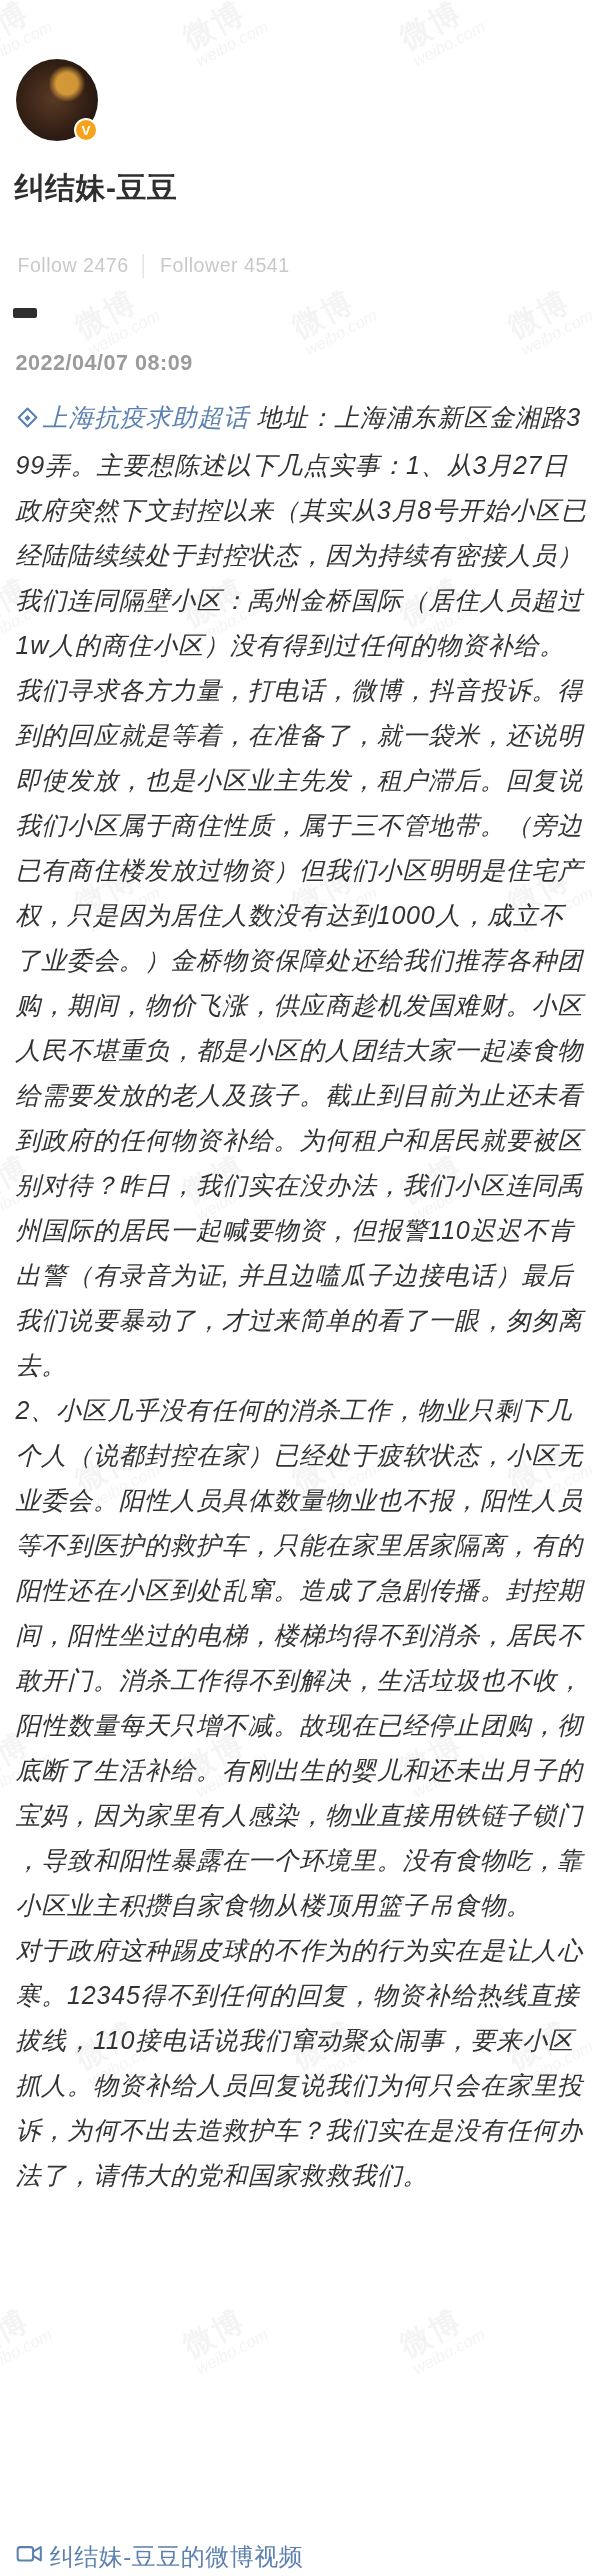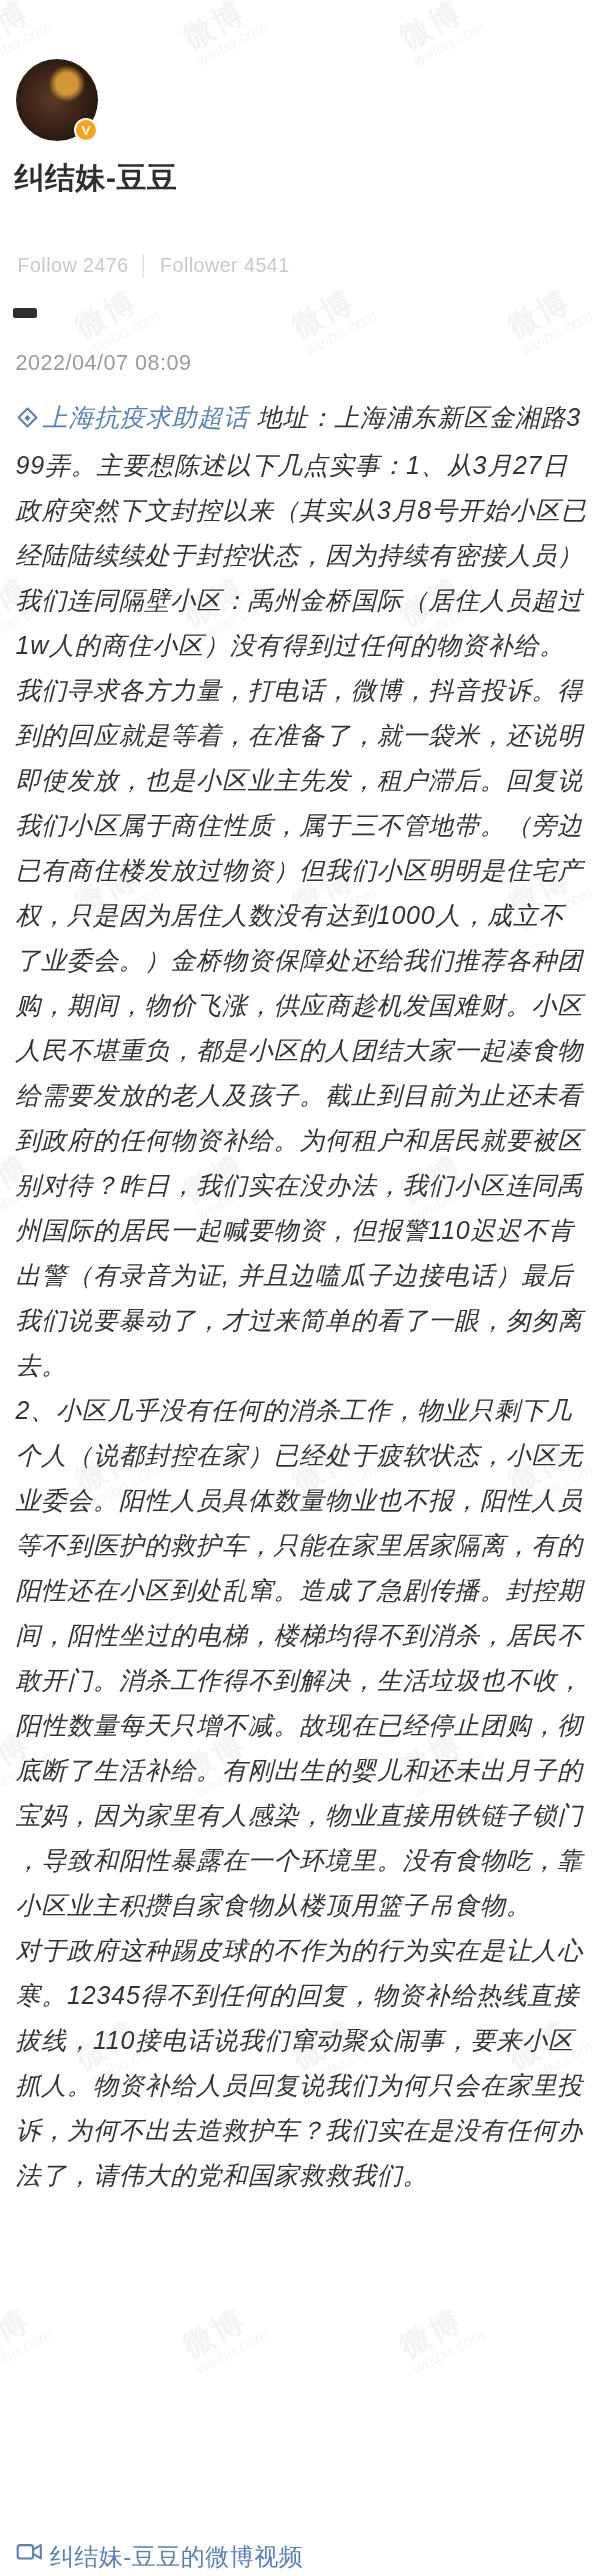--- a/index.html
+++ b/index.html
@@ -25,51 +25,51 @@
       radial-gradient(circle at 45% 48%, #5a3a26 0%, #3a2417 45%, #241710 75%, #170f0a 100%);
     z-index:6;
   }
   .v-badge{
     position:absolute;left:74px;top:118px;width:24px;height:24px;border-radius:50%;
     background:#f7a21b;border:2.1px solid #fff;z-index:7;
     display:flex;align-items:center;justify-content:center;
     color:#fff;font-size:13.4px;font-weight:bold;
   }
   .username{
-    position:absolute;left:14.4px;top:158px;margin:0;z-index:6;
+    position:absolute;left:14.4px;top:168px;margin:0;z-index:6;
     font-size:30px;font-weight:bold;color:#2f2f2f;letter-spacing:0.5px;
   }
   .description{
     position:absolute;left:15.5px;top:214px;margin:0;z-index:6;
     font-size:19.6px;color:#575757;letter-spacing:0.5px;
   }
   .follow-line{
     position:absolute;left:15.5px;top:252px;margin:2px;z-index:6;
     font-size:19.6px;color:#c9c9c9;letter-spacing:0.5px;
   }
   .follow-line .sep{color:#e2e2e2;padding:0 9.3px;}
   .collapsed-media{
     position:absolute;left:13px;top:308px;width:24px;height:10.3px;border-radius:2.1px;
     background:#2e2e2e;z-index:6;
   }
   .post-date{
     position:absolute;left:15.5px;top:350px;margin:0;z-index:6;
-    font-size:21.6px;color:#9b9b9b;letter-spacing:0.5px;
+    font-size:21.6px;color:#9b9b9b;letter-spacing:0.5px;font-weight:bold;
   }
   
   .post-text{
     position:absolute;left:15.5px;top:395px;width:573px;margin:0;z-index:6;
     font-size:25px;line-height:45px;color:#333;letter-spacing:0.8px;
     white-space:pre-wrap;overflow-wrap:anywhere;line-break:anywhere;font-style:italic;
   }
   .topic-link{color:#5c80b1;cursor:pointer;}
   .topic-icon{display:inline-block;vertical-align:-3.1px;margin-right:4.1px;}
   .video-link{
     position:absolute;left:15.5px;top:2541px;z-index:6;
-    display:flex;align-items:flex-start;gap:7.2px;
+    display:flex;align-items:center;gap:7.2px;
     font-size:24px;color:#5c80b1;letter-spacing:0.5px;cursor:pointer;text-decoration:none;
   }
 </style>
 </head>
 <body>
 
 <div class="page">
 
   <div class="wm-layer" id="wm-layer">
       <div class="wm" style="left: -31px; top: 5.2px;">

